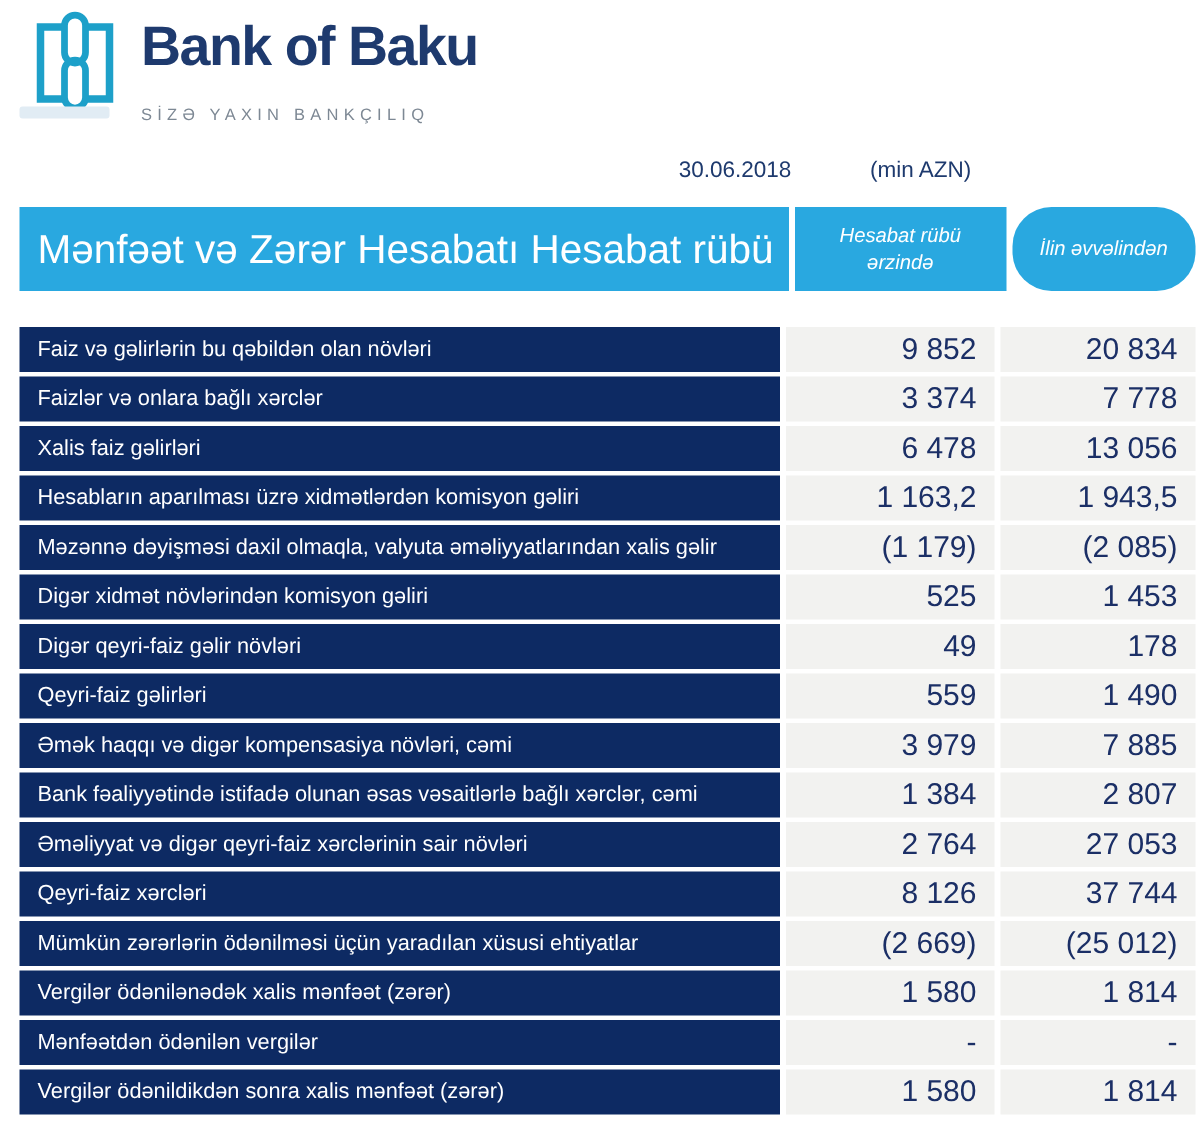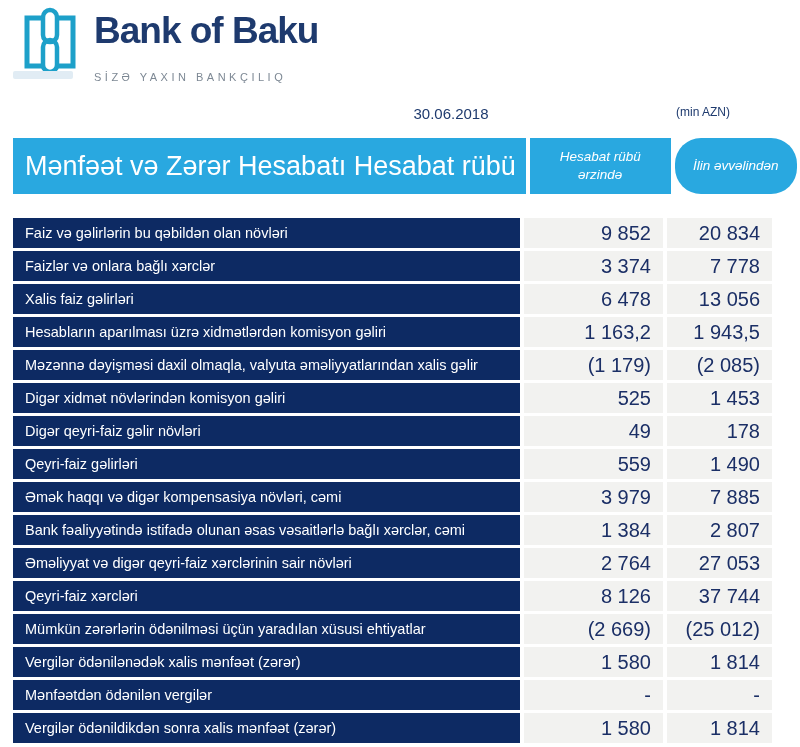--- a/index.html
+++ b/index.html
@@ -27,26 +27,26 @@
   .brand-name{
     font-size:37px;font-weight:bold;color:var(--brand-navy);
     letter-spacing:-1px;line-height:1.05;white-space:nowrap;
   }
   .brand-tagline{
     font-size:11px;color:var(--tagline-gray);letter-spacing:3.5px;
     margin-top:20px;white-space:nowrap;
   }
   
   .report-date{
-    position:absolute;left:376px;top:105px;width:150px;text-align:center;
+    position:absolute;left:415px;top:105px;width:150px;text-align:center;
     font-size:15px;color:var(--brand-navy);
   }
   .unit-label{
-    position:absolute;left:580px;top:105px;width:150px;text-align:right;
-    font-size:12px;color:var(--brand-navy);
+    position:absolute;left:580px;top:105px;width:150px;text-align:left;
+    font-size:15px;color:var(--brand-navy);
   }
   
   .pl-table{position:absolute;left:13px;top:138px;width:784px;}
   .header-row{display:flex;gap:4px;height:56px;margin-bottom:4px;}
   .title-cell{
     width:557px;box-sizing:border-box;background:var(--header-blue);
     color:#fff;font-size:27px;display:flex;align-items:center;padding-left:12px;
   }
   .col-head{
     box-sizing:border-box;background:var(--header-blue);color:#fff;
@@ -62,21 +62,21 @@
     width:507px;box-sizing:border-box;background:var(--row-navy);color:#fff;
     font-size:14.5px;display:flex;align-items:center;padding-left:12px;
     white-space:nowrap;overflow:hidden;
   }
   .row-value{
     box-sizing:border-box;background:var(--value-bg);color:var(--value-text);
     font-size:20px;display:flex;align-items:center;justify-content:flex-end;
     padding-right:12px;white-space:nowrap;
   }
   .row-value.quarter{width:139px;}
-  .row-value.ytd{width:105px;}
+  .row-value.ytd{width:130px;}
 </style>
 </head>
 <body>
 
 <div class="page">
 
   <div class="logo">
     <svg class="logo-icon" viewBox="0 0 60 70" fill="none" xmlns="http://www.w3.org/2000/svg">
 
       <path d="M22 12 H7 V60 H22 M38 12 H53 V60 H38" stroke="#1da0c9" stroke-width="5" fill="none"></path>

